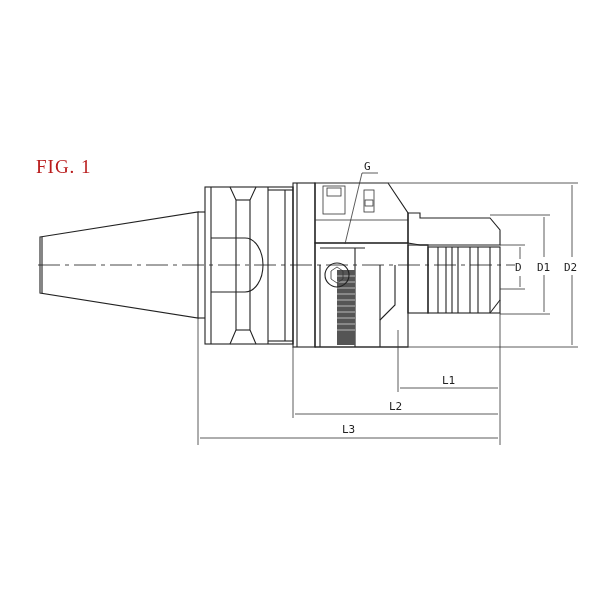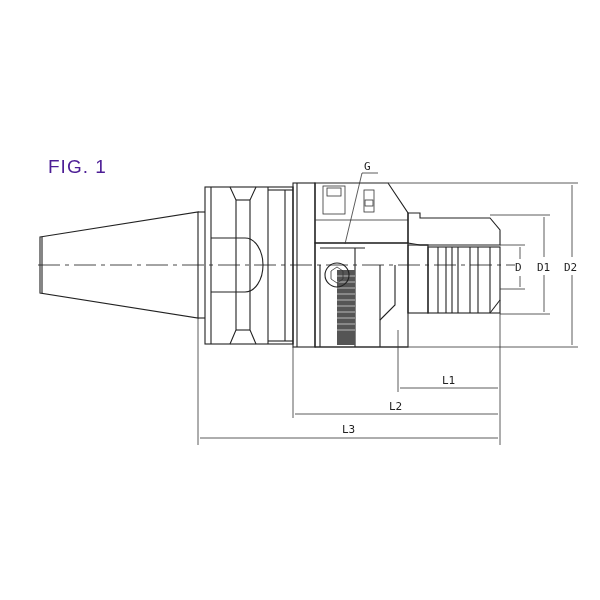--- a/index.html
+++ b/index.html
@@ -1,17 +1,17 @@
 <!DOCTYPE html>
 <html><head>
 <meta charset="utf-8">
 <style>
   html, body { margin:0; padding:0; background:#ffffff; }
   body { width:600px; height:600px; position:relative; overflow:hidden; font-family:"DejaVu Serif", serif; }
-  #fig-label { position:absolute; left:48px; top:156px; font-family:Liberation Sans, sans-serif; font-size:19px; color:#4c1d95; letter-spacing:1px; }
+  #fig-label { position:absolute; left:36px; top:156px; font-family:Liberation Serif, serif; font-size:19px; color:#b91c1c; letter-spacing:1px; }
   svg { position:absolute; left:0; top:0; }
   .ln { stroke:#222; stroke-width:1.1; fill:none; }
   .thin { stroke:#333; stroke-width:0.8; fill:none; }
   .ctr { stroke:#333; stroke-width:0.9; stroke-dasharray:22 5 4 5; fill:none; }
   .dim { font-family:"DejaVu Sans Mono", monospace; font-size:11px; fill:#222; }
 </style>
 </head>
 <body>
 
 <div id="fig-label">FIG. 1</div>

